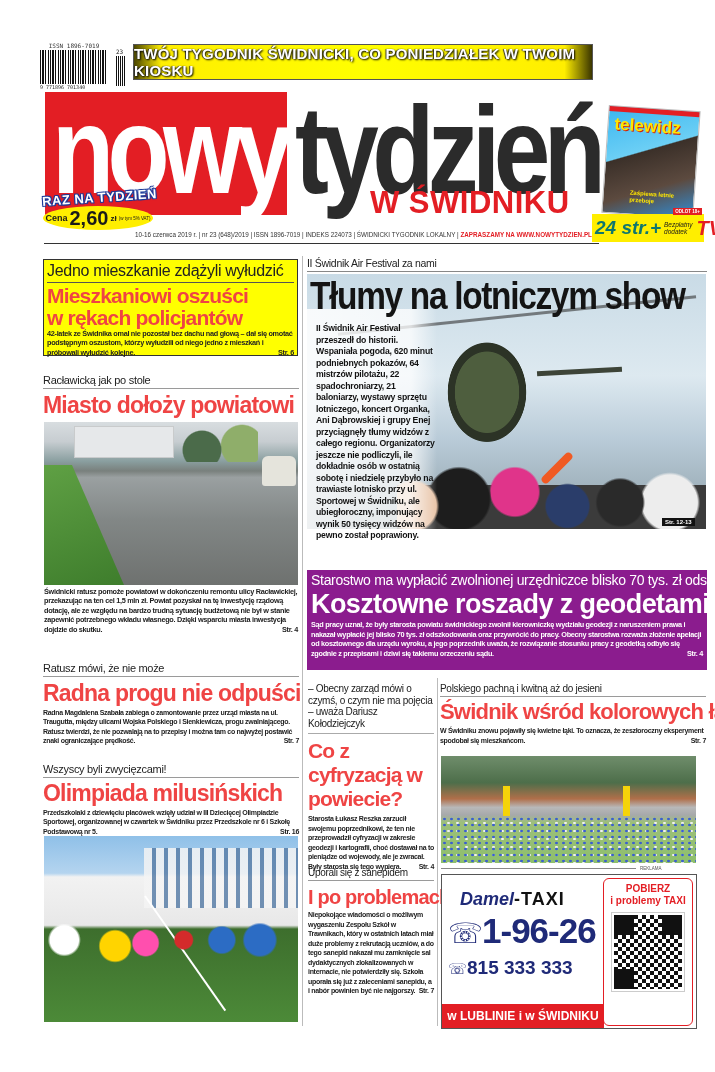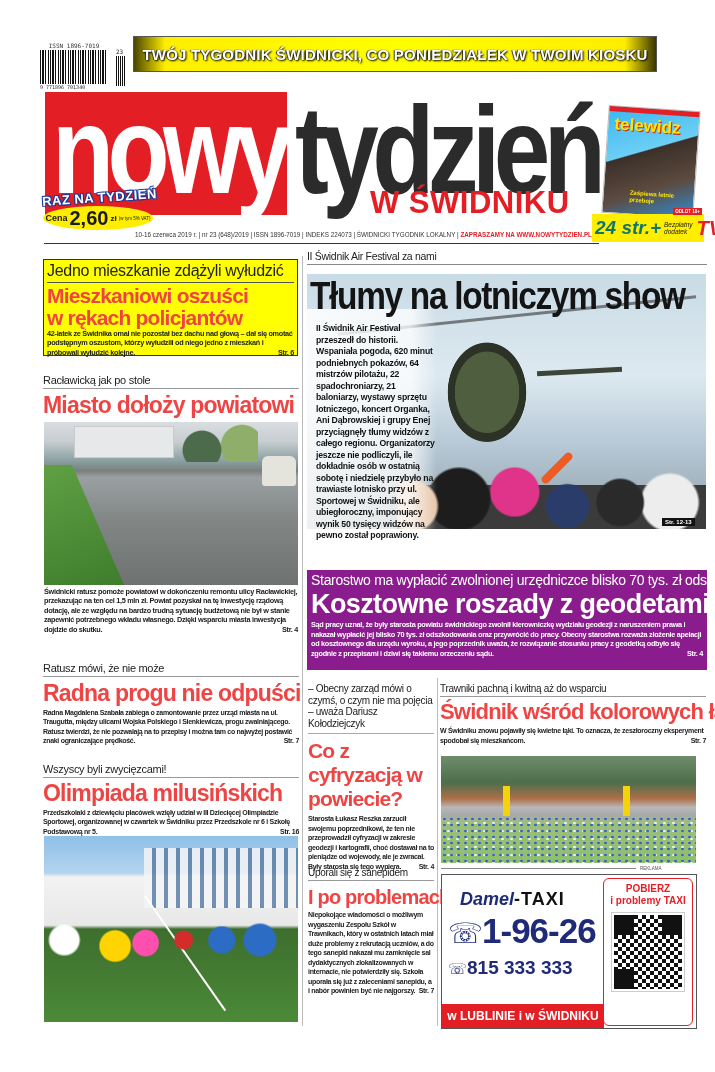--- a/index.html
+++ b/index.html
@@ -15,21 +15,21 @@
 
   
   #barcode { left: 40px; top: 42px; width: 86px; height: 50px; }
   #barcode .isbn { font-family: "DejaVu Sans Mono", monospace; font-size: 6px; text-align: center; width: 68px; color: #333; }
   #barcode .bars { margin-top: 1px; width: 68px; height: 34px; background: repeating-linear-gradient(90deg,#111 0 1px,#fff 1px 2px,#111 2px 4px,#fff 4px 5px,#111 5px 6px,#fff 6px 8px,#111 8px 9px,#fff 9px 10px); }
   #barcode .nums { font-family: "DejaVu Sans Mono", monospace; font-size: 5px; color: #333; width: 68px; }
   #barcode .issue { position: absolute; left: 76px; top: 6px; font-family: "DejaVu Sans Mono", monospace; font-size: 6px; }
   #barcode .bars2 { position: absolute; left: 76px; top: 14px; width: 10px; height: 30px; background: repeating-linear-gradient(90deg,#111 0 1px,#fff 1px 2px,#111 2px 3px,#fff 3px 4px); }
 
   
-  #slogan { left: 133px; top: 36px; width: 524px; height: 36px; background: linear-gradient(90deg,#4a4500 0%,#ffee00 6%,#ffff00 50%,#ffee00 94%,#3a3500 100%); border: 1px solid #555; display:flex; align-items:center; justify-content:center; }
+  #slogan { left: 133px; top: 44px; width: 460px; height: 36px; background: linear-gradient(90deg,#4a4500 0%,#ffee00 6%,#ffff00 50%,#ffee00 94%,#3a3500 100%); border: 1px solid #555; display:flex; align-items:center; justify-content:center; }
   #slogan span { font-weight: bold; font-size: 15px; color: #fff; text-shadow: 1px 1px 2px #000, -1px 0 1px #333; letter-spacing: 0.2px; }
 
   
   #red-block { left: 45px; top: 92px; width: 242px; height: 123px; background: #e31e24; }
   #logo-nowy { left: 52px; top: 88px; font-weight: bold; font-size: 124px; color: #fff; letter-spacing: -8px; line-height: 1; transform: scaleX(0.82); transform-origin: left top; }
   #logo-tydzien { left: 295px; top: 88px; font-weight: bold; font-size: 124px; color: #2b2b2b; letter-spacing: -8px; line-height: 1; transform: scaleX(0.82); transform-origin: left top; }
   #logo-city { left: 370px; top: 185px; font-weight: bold; font-size: 31px; color: #e31e24; letter-spacing: 0.5px; }
   #raz { left: 42px; top: 190px; font-weight: bold; font-size: 13px; color: #fff; text-shadow: 0 0 2px #1b3a9a, 1px 1px 0 #1b3a9a, -1px -1px 0 #1b3a9a, 1px -1px 0 #1b3a9a, -1px 1px 0 #1b3a9a; transform: rotate(-4deg); letter-spacing: 0.5px; }
   #price { left: 43px; top: 206px; width: 110px; height: 24px; background: #ffee00; border-radius: 50%; display:flex; align-items:center; justify-content:center; gap:2px; }
   #price .lbl { font-size: 9px; font-weight: bold; }
@@ -84,21 +84,21 @@
   #s4-photo .kids { position:absolute; left:0; top:80px; width:254px; height:60px; background:
      radial-gradient(circle at 8% 40%, #fff 0 6%, transparent 7%),
      radial-gradient(circle at 28% 50%, #ffd400 0 8%, transparent 9%),
      radial-gradient(circle at 40% 45%, #ff4fae 0 8%, transparent 9%),
      radial-gradient(circle at 55% 40%, #d42b2b 0 6%, transparent 7%),
      radial-gradient(circle at 70% 40%, #2c6cc4 0 7%, transparent 8%),
      radial-gradient(circle at 85% 40%, #2c6cc4 0 7%, transparent 8%); }
   #s4-photo .line { position:absolute; left:100px; top:60px; width:2px; height:140px; background:#fff; transform: rotate(-35deg); transform-origin: top; }
 
   
-  #lead { left: 307px; top: 250px; width: 400px; height: 270px; }
+  #lead { left: 307px; top: 257px; width: 400px; height: 270px; }
   #lead .kicker { font-size: 10.5px; border-bottom: 1px solid #888; }
   #lead-photo { left: 307px; top: 274px; width: 399px; height: 255px; background: linear-gradient(180deg,#c9dbe6 0%,#dde9f0 40%,#b9cbd8 65%,#8d9ea6 100%); overflow:hidden; }
   #lead-photo .heli { position:absolute; left:130px; top:55px; width:100px; height:115px; background: radial-gradient(ellipse at 50% 55%, #4e5e3e 0 45%, #2c3326 46% 55%, transparent 56%); }
   #lead-photo .rotor { position:absolute; left:30px; top:40px; width:360px; height:3px; background:#333; transform: rotate(-6deg); opacity:.6; }
   #lead-photo .tail { position:absolute; left:230px; top:95px; width:85px; height:5px; background:#3d4438; transform: rotate(-3deg); }
   #lead-photo .crowd { position:absolute; left:90px; top:190px; width:310px; height:70px; background:
       radial-gradient(circle at 5% 60%, #e8c4a8 0 8%, transparent 9%),
       radial-gradient(circle at 20% 50%, #1d1d1d 0 12%, transparent 13%),
       radial-gradient(circle at 38% 40%, #e0348a 0 12%, transparent 13%),
       radial-gradient(circle at 55% 60%, #2a3d6a 0 12%, transparent 13%),
@@ -287,21 +287,21 @@
 <div id="s7" class="abs">
   <div class="kicker cond">Uporali się z sanepidem</div>
   <div class="head cond">I po problemach?</div>
   <div class="body cond">
     <span>Niepokojące wiadomości o możliwym wygaszeniu Zespołu Szkół w Trawnikach, który w ostatnich latach miał duże problemy z rekrutacją uczniów, a do tego sanepid nakazał mu zamknięcie sal dydaktycznych zlokalizowanych w internacie, nie potwierdziły się. Szkoła uporała się już z zaleceniami sanepidu, a i nabór powinien być nie najgorszy.</span>
     <span class="str">Str. 7</span>
   </div>
 </div>
 
 <div id="s8" class="abs">
-  <div class="kicker cond">Trawniki pachną i kwitną aż do wsparciu</div>
+  <div class="kicker cond">Polskiego pachną i kwitną aż do jesieni</div>
   <div class="head cond">Świdnik wśród kolorowych łąk</div>
   <div class="body cond">
     <span>W Świdniku znowu pojawiły się kwietne łąki. To oznacza, że zeszłoroczny eksperyment spodobał się mieszkańcom.</span>
     <span class="str">Str. 7</span>
   </div>
 </div>
 <div id="s8-photo" class="abs photo">
   <div class="post" style="left:62px"></div>
   <div class="post" style="left:182px"></div>
   <div class="flowers"></div>

